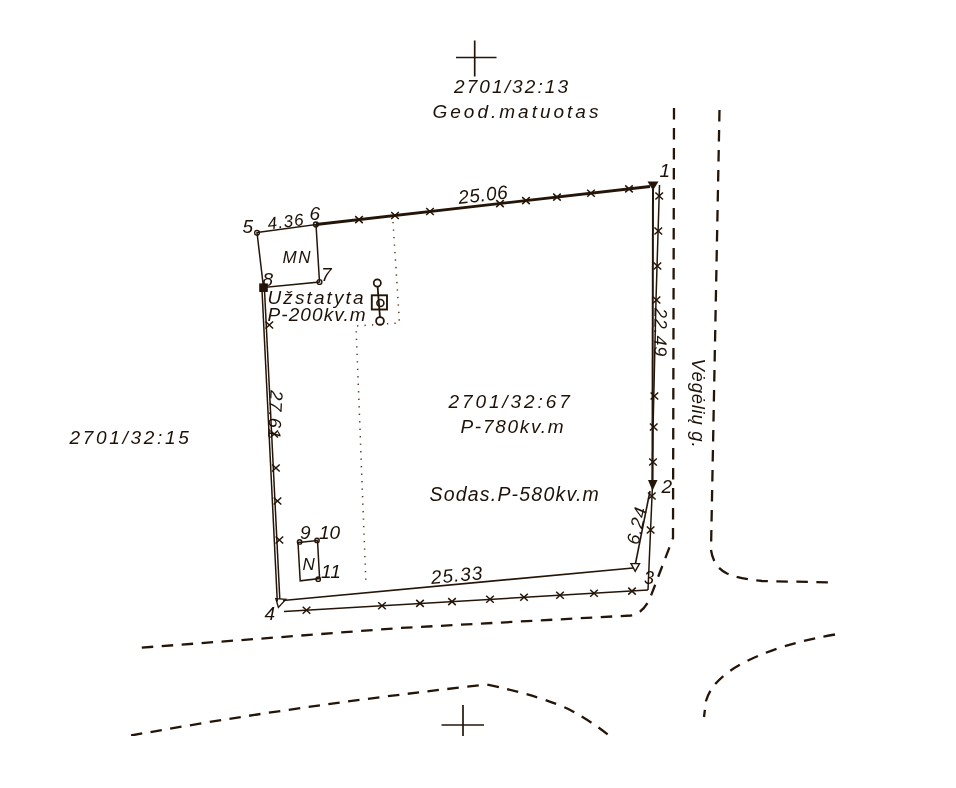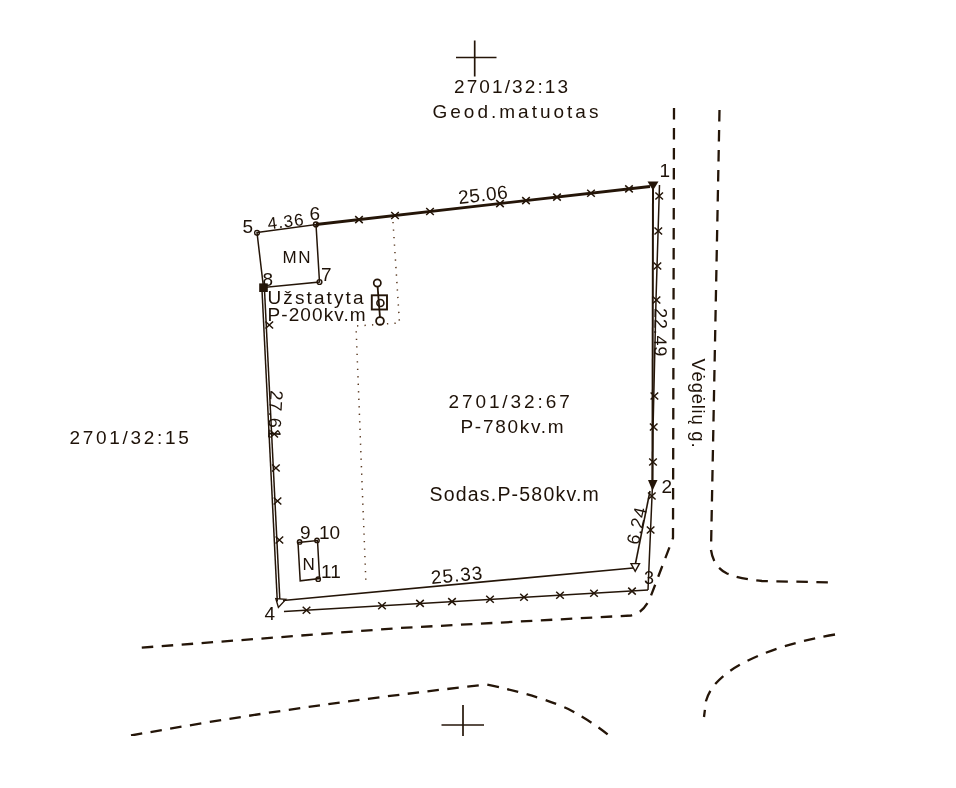--- a/index.html
+++ b/index.html
@@ -1,16 +1,16 @@
 <!DOCTYPE html>
 <html><head>
 <meta charset="utf-8">
 <style>
   html,body{margin:0;padding:0;background:#ffffff;}
-  #plan{width:956px;height:736px;position:relative;}
+  #plan{width:956px;height:736px;position:relative;font-style:italic;}
   svg text{font-family:"Liberation Sans",sans-serif;fill:#1e1208;}
 </style>
 </head>
 <body>
 <div id="plan">
 <svg width="956" height="788" viewBox="0 0 956 788" xmlns="http://www.w3.org/2000/svg">
 <defs>
 <path id="xm" d="M-3.8,-3.5 L3.8,3.5 M-3.8,3.5 L3.8,-3.5" stroke="#241508" stroke-width="1.5" fill="none"></path>
 </defs>
 

